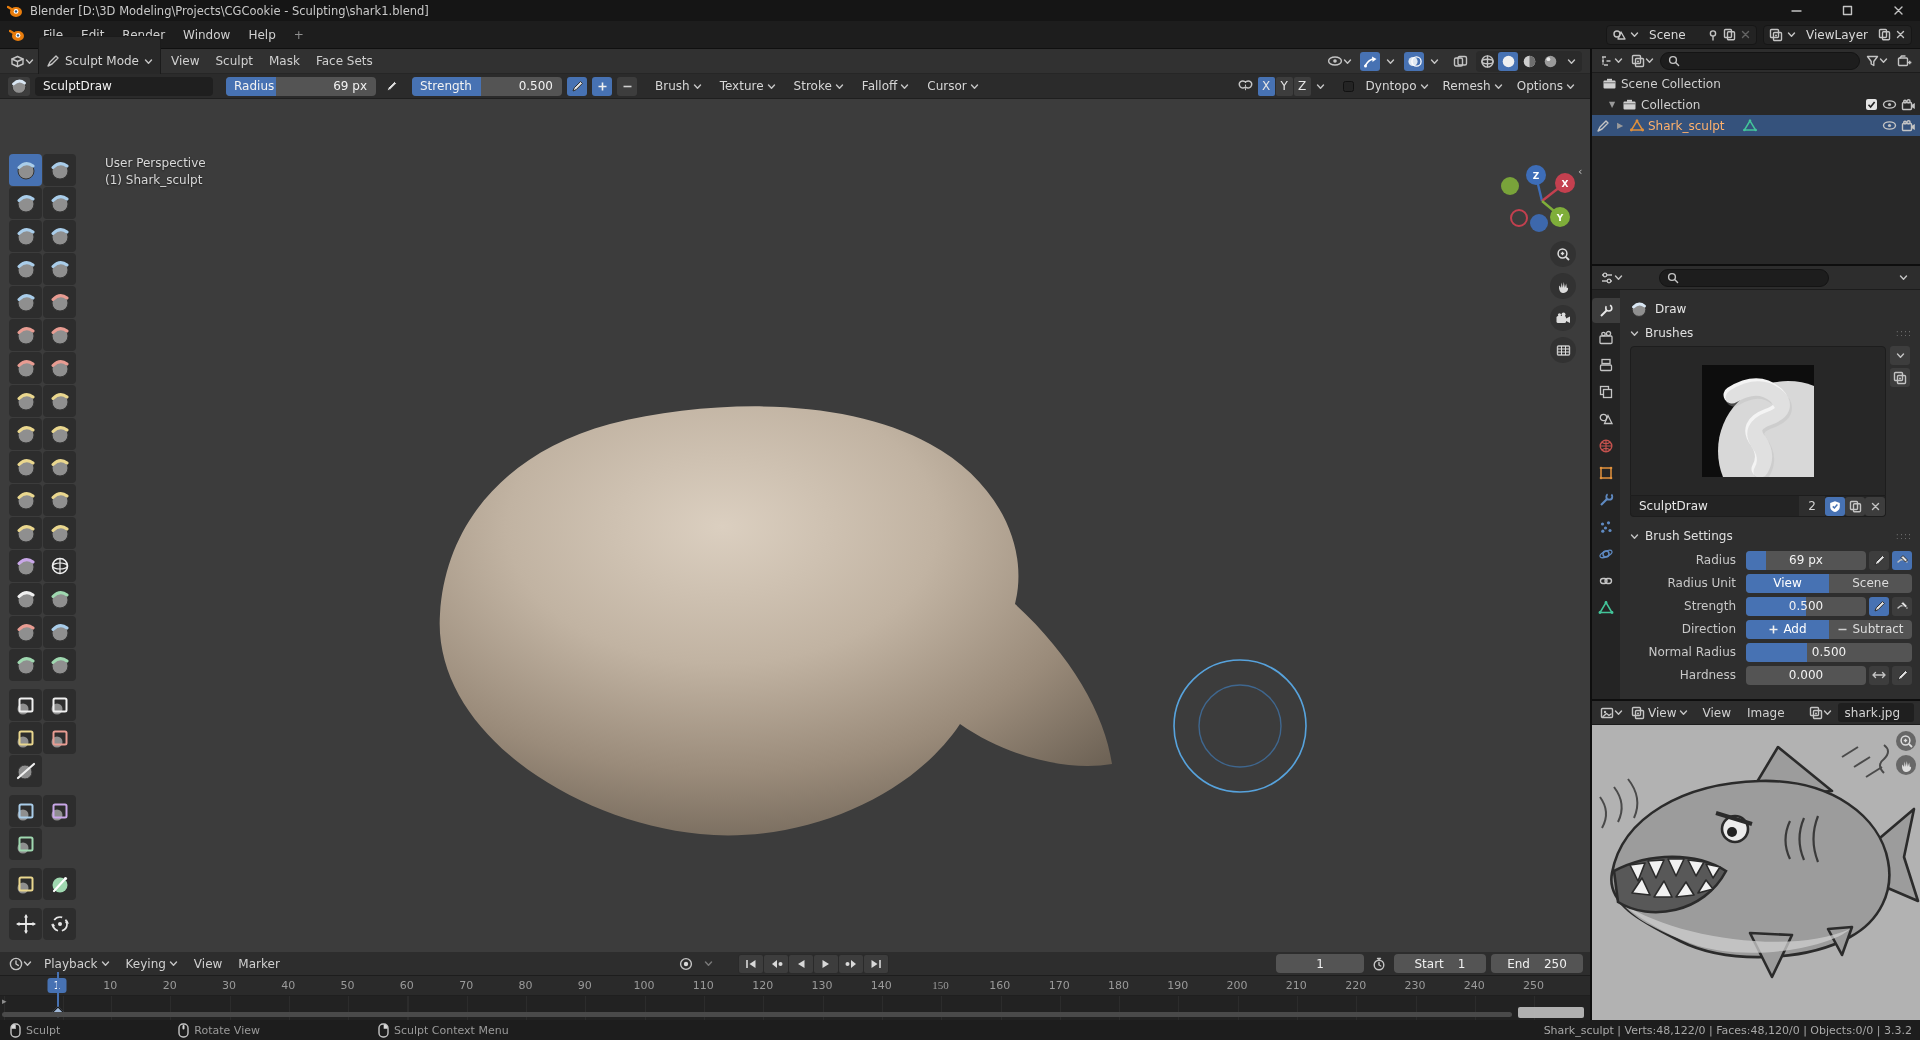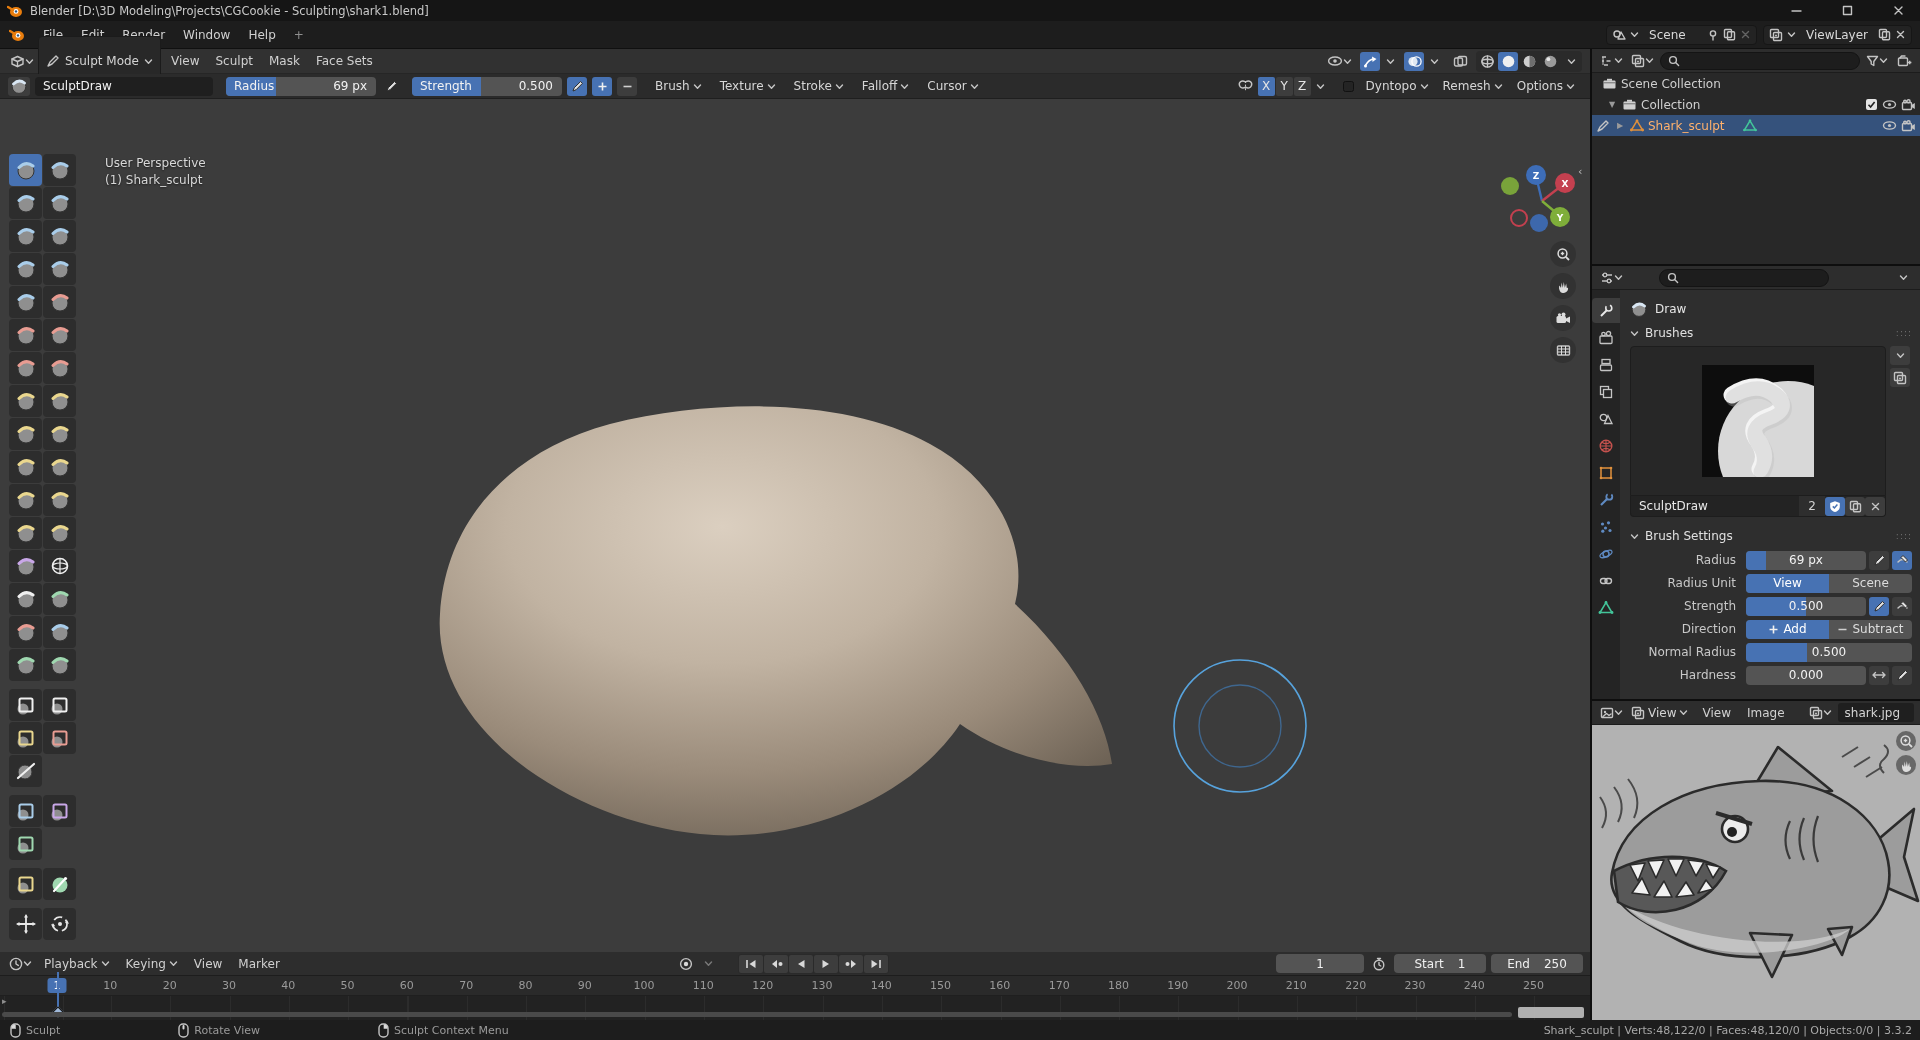--- a/index.html
+++ b/index.html
@@ -1547,21 +1547,21 @@
       <div class="tick" style="left: 347.57px;">50</div>
       <div class="tick" style="left: 406.87px;">60</div>
       <div class="tick" style="left: 466.17px;">70</div>
       <div class="tick" style="left: 525.47px;">80</div>
       <div class="tick" style="left: 584.77px;">90</div>
       <div class="tick" style="left: 644.07px;">100</div>
       <div class="tick" style="left: 703.37px;">110</div>
       <div class="tick" style="left: 762.67px;">120</div>
       <div class="tick" style="left: 821.97px;">130</div>
       <div class="tick" style="left: 881.27px;">140</div>
-      <div class="tick" style="left: 940.57px;">150</div>
+      <div class="tick" style="left: 940.57px; font-family: Liberation Serif, serif;">150</div>
       <div class="tick" style="left: 999.87px;">160</div>
       <div class="tick" style="left: 1059.17px;">170</div>
       <div class="tick" style="left: 1118.47px;">180</div>
       <div class="tick" style="left: 1177.77px;">190</div>
       <div class="tick" style="left: 1237.07px;">200</div>
       <div class="tick" style="left: 1296.37px;">210</div>
       <div class="tick" style="left: 1355.67px;">220</div>
       <div class="tick" style="left: 1414.97px;">230</div>
       <div class="tick" style="left: 1474.27px; text-align: right;">240</div>
       <div class="tick" style="left: 1533.57px;">250</div>

